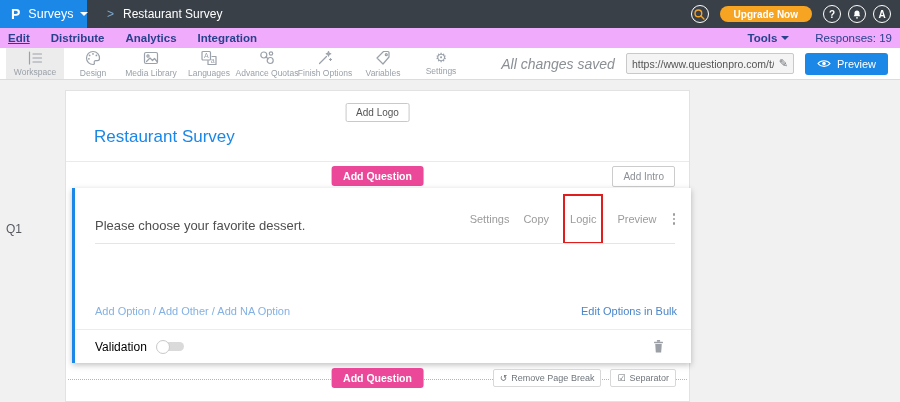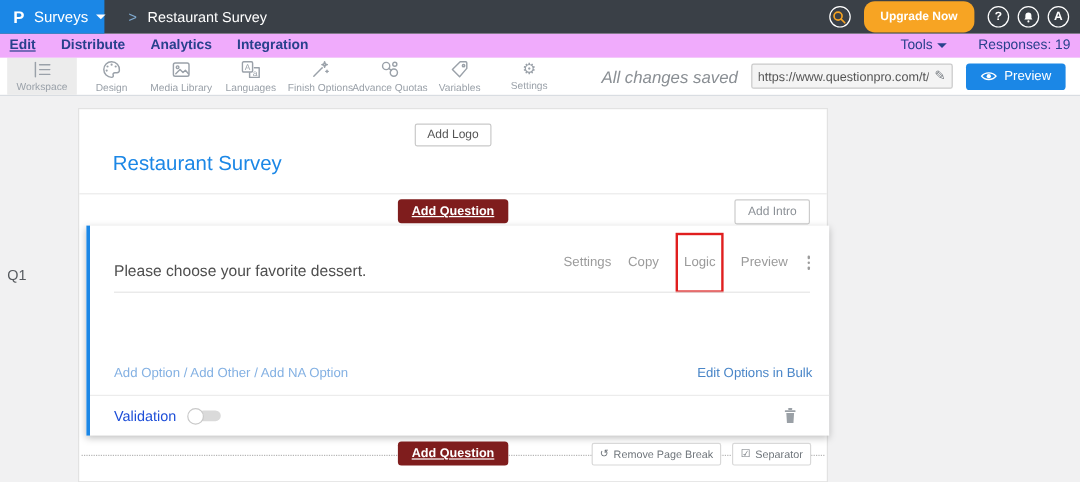--- a/index.html
+++ b/index.html
@@ -10,28 +10,28 @@
   
   .topbar { position:absolute; top:0; left:0; width:900px; height:28px; background:#3a4047; display:flex; align-items:center; z-index:30; }
   .logo-area { width:87px; height:28px; background:#1b87e6; display:flex; align-items:center; padding-left:11px; color:#fff; cursor:pointer; }
   .logo-p { font-weight:bold; font-size:14px; margin-right:8px; }
   .product-label { font-size:12.5px; }
   .caret-w { width:0; height:0; border-left:4px solid transparent; border-right:4px solid transparent; border-top:4px solid #fff; margin-left:6px; }
   .breadcrumb { margin-left:20px; font-size:12px; color:#7fa9cf; display:flex; align-items:center; gap:9px; }
   .breadcrumb .current { color:#ffffff; }
   .topbar-right { margin-left:auto; display:flex; align-items:center; gap:7px; padding-right:9px; }
   .circle-btn { width:18px; height:18px; border:1.5px solid #fff; border-radius:50%; color:#fff; font-size:10px; font-weight:bold; display:flex; align-items:center; justify-content:center; cursor:pointer; }
-  .upgrade-btn { height:26px; background:#f7a423; border:none; border-radius:9px; color:#fff; font-size:10px; font-weight:bold; padding:0 14px; display:flex; align-items:center; cursor:pointer; margin:0 4px; }
+  .upgrade-btn { height:16px; background:#f7a423; border:none; border-radius:9px; color:#fff; font-size:10px; font-weight:bold; padding:0 14px; display:flex; align-items:center; cursor:pointer; margin:0 4px; }
 
   
   .nav { position:absolute; top:28px; left:0; width:900px; height:20px; background:#f0abfc; display:flex; align-items:center; padding:4px 8px; z-index:29; }
   .nav-item { font-size:11.5px; font-weight:bold; color:#28418c; margin-right:21px; cursor:pointer; }
   .nav-item.active { text-decoration:underline; }
   .nav-right { margin-left:auto; display:flex; align-items:center; gap:26px; }
-  .tools { font-size:11.5px; font-weight:normal; color:#28418c; display:flex; align-items:center; gap:4px; cursor:pointer; }
+  .tools { font-size:11.5px; font-weight:bold; color:#28418c; display:flex; align-items:center; gap:4px; cursor:pointer; }
   .caret-b { width:0; height:0; border-left:4px solid transparent; border-right:4px solid transparent; border-top:4px solid #28418c; }
   .responses { font-size:11.5px; font-weight:normal; color:#28418c; }
 
   
   .toolbar { position:absolute; top:48px; left:0; width:900px; height:32px; background:#fff; border-bottom:1px solid #d9dde2; display:flex; align-items:center; z-index:28; }
   .tb-items { display:flex; margin-left:6px; height:31px; }
   .tb-item { width:58px; display:flex; flex-direction:column; align-items:center; justify-content:center; gap:2px; color:#9aa1a9; font-size:8.5px; cursor:pointer; white-space:nowrap; }
   .tb-item.active { background:#ececec; }
   .tb-icon svg { stroke:#9aa1a9; fill:none; stroke-width:1.2; stroke-linecap:round; stroke-linejoin:round; }
   .gear-glyph { font-size:13px; line-height:13px; color:#9aa1a9; }
@@ -43,42 +43,42 @@
   .preview-btn { height:22px; background:#1b87e6; color:#fff; border:none; border-radius:3px; font-size:11px; display:flex; align-items:center; gap:6px; padding:0 12px; cursor:pointer; }
 
   
   .page { position:absolute; top:80px; left:0; width:900px; height:322px; }
   .q-id { position:absolute; left:6px; top:142px; font-size:12px; color:#55595e; }
 
   .main-card { position:absolute; left:65px; top:10px; width:625px; height:312px; background:#fff; border:1px solid #e2e2e2; }
   .add-logo-btn { position:absolute; left:50%; transform:translateX(-50%); top:12px; background:#fff; border:1px solid #c9c9c9; border-radius:2px; font-size:10px; color:#555; padding:3px 10px; cursor:pointer; }
   .card-title { position:absolute; left:28px; top:36px; font-size:17px; color:#1b87e6; }
   .addq-row { position:absolute; top:70px; left:0; right:0; height:29px; border-top:1px solid #eaeaea; }
-  .btn-blue { background:#7f1d1d; color:#fff; border:none; border-radius:3px; font-size:10.5px; font-weight:bold; padding:4px 12px; cursor:pointer;text-decoration:underline; }
+  .btn-blue { background:#ec4899; color:#fff; border:none; border-radius:3px; font-size:10.5px; font-weight:bold; padding:4px 12px; cursor:pointer; }
   .addq-btn { position:absolute; left:50%; transform:translateX(-50%); top:4px; }
   .add-intro-btn { position:absolute; right:14px; top:4px; background:#fff; border:1px solid #ccc; border-radius:2px; color:#8b9096; font-size:10px; padding:4px 10px; cursor:pointer; }
 
   
   .question-card { position:absolute; left:6px; top:97px; width:619px; height:175px; background:#fff; border-left:3px solid #1b87e6; box-shadow:0 2px 6px rgba(0,0,0,0.25); }
   .q-toolbar { position:absolute; top:9px; right:14px; display:flex; align-items:center; gap:14px; font-size:11px; color:#9b9b9b; }
   .q-toolbar span { cursor:pointer; }
   .logic-box { border:2px solid #e01e1e; padding:17px 5px; margin:-3px 0; }
   .kebab { display:flex; flex-direction:column; gap:2px; cursor:pointer; padding:2px; }
   .kebab i { width:2.5px; height:2.5px; background:#9b9b9b; border-radius:50%; }
   .q-text { position:absolute; left:20px; top:30px; width:580px; font-size:13px; color:#4f4f4f; padding-bottom:10px; border-bottom:1px solid #e5e5e5; cursor:text; }
   .options { position:absolute; left:20px; top:66px; display:grid; grid-template-columns:repeat(4,152px); }
   .option { display:flex; align-items:center; gap:11px; color:#8d9298; font-size:11px; line-height:15px; min-height:36px; cursor:pointer; }
   .radio { width:13px; height:13px; border:1px solid #9aa0a6; border-radius:50%; background:#fff; flex:none; }
   .option-label { width:102px; }
   .links-row { position:absolute; left:20px; right:14px; top:117px; display:flex; font-size:11px; }
   .add-links span { color:#84b1e3; cursor:pointer; }
   .add-links .sep { color:#84b1e3; cursor:default; white-space:pre; }
   .edit-bulk { margin-left:auto; color:#4a86c8; cursor:pointer; }
   .validation-row { position:absolute; left:0; right:0; top:141px; height:34px; border-top:1px solid #ececec; display:flex; align-items:center; padding:0 26px 0 20px; }
-  .validation-label { font-size:12px; color:#1d4ed8; }
+  .validation-label { font-size:12px; color:#000000; }
   .toggle { margin-left:9px; position:relative; width:30px; height:14px; cursor:pointer; }
   .toggle-track { position:absolute; left:9px; top:2.5px; width:19px; height:9px; background:#dadada; border-radius:5px; }
   .toggle-knob { position:absolute; left:0; top:0; width:14px; height:14px; background:#fff; border:1px solid #c9c9c9; border-radius:50%; }
   .trash-btn { margin-left:auto; cursor:pointer; }
 
   
   .footer-row { position:absolute; left:0; right:0; top:279px; height:20px; }
   .footer-row::before { content:''; position:absolute; left:2px; right:2px; top:9px; border-top:1px dotted #b5b5b5; }
   .f-addq { position:absolute; left:50%; transform:translateX(-50%); top:-2px; }
   .chips { position:absolute; right:13px; top:-1px; display:flex; gap:9px; }
@@ -179,37 +179,37 @@
             <path d="M11 6.5 h4 v8 h-8 v-4"></path>
             <text x="3" y="8" font-size="7" fill="#9aa1a9" stroke="none">A</text>
             <text x="9.7" y="13.3" font-size="7" fill="#9aa1a9" stroke="none">a</text>
           </svg>
       </span>
       <span>Languages</span>
     </div>
     <div class="tb-item">
       <span class="tb-icon">
         <svg width="16" height="16" viewBox="0 0 16 16">
-            <path d="M2.5 13.5 L9.5 6.5"></path>
-            <path d="M11.5 1.5 l.6 1.7 1.7.6 -1.7.6 -.6 1.7 -.6-1.7 -1.7-.6 1.7-.6 z"></path>
-            <path d="M13.5 8.5 v2 M12.5 9.5 h2"></path>
-          </svg>
-      </span>
-      <span>Finish Options</span>
-    </div>
-    <div class="tb-item">
-      <span class="tb-icon">
-        <svg width="16" height="16" viewBox="0 0 16 16">
             <circle cx="4.8" cy="5" r="3"></circle>
             <circle cx="11.2" cy="10.5" r="3"></circle>
             <path d="M7 7 l2.2 1.8"></path>
             <circle cx="12" cy="3.5" r="1.7"></circle>
           </svg>
       </span>
       <span>Advance Quotas</span>
+    </div>
+    <div class="tb-item">
+      <span class="tb-icon">
+        <svg width="16" height="16" viewBox="0 0 16 16">
+            <path d="M2.5 13.5 L9.5 6.5"></path>
+            <path d="M11.5 1.5 l.6 1.7 1.7.6 -1.7.6 -.6 1.7 -.6-1.7 -1.7-.6 1.7-.6 z"></path>
+            <path d="M13.5 8.5 v2 M12.5 9.5 h2"></path>
+          </svg>
+      </span>
+      <span>Finish Options</span>
     </div>
     <div class="tb-item">
       <span class="tb-icon">
         <svg width="16" height="16" viewBox="0 0 16 16">
             <path d="M8.5 1.5 h4.5 a1 1 0 0 1 1 1 v4.5 L8 14 2 8 z"></path>
             <circle cx="11.3" cy="4.7" r="1"></circle>
           </svg>
       </span>
       <span>Variables</span>
     </div>

